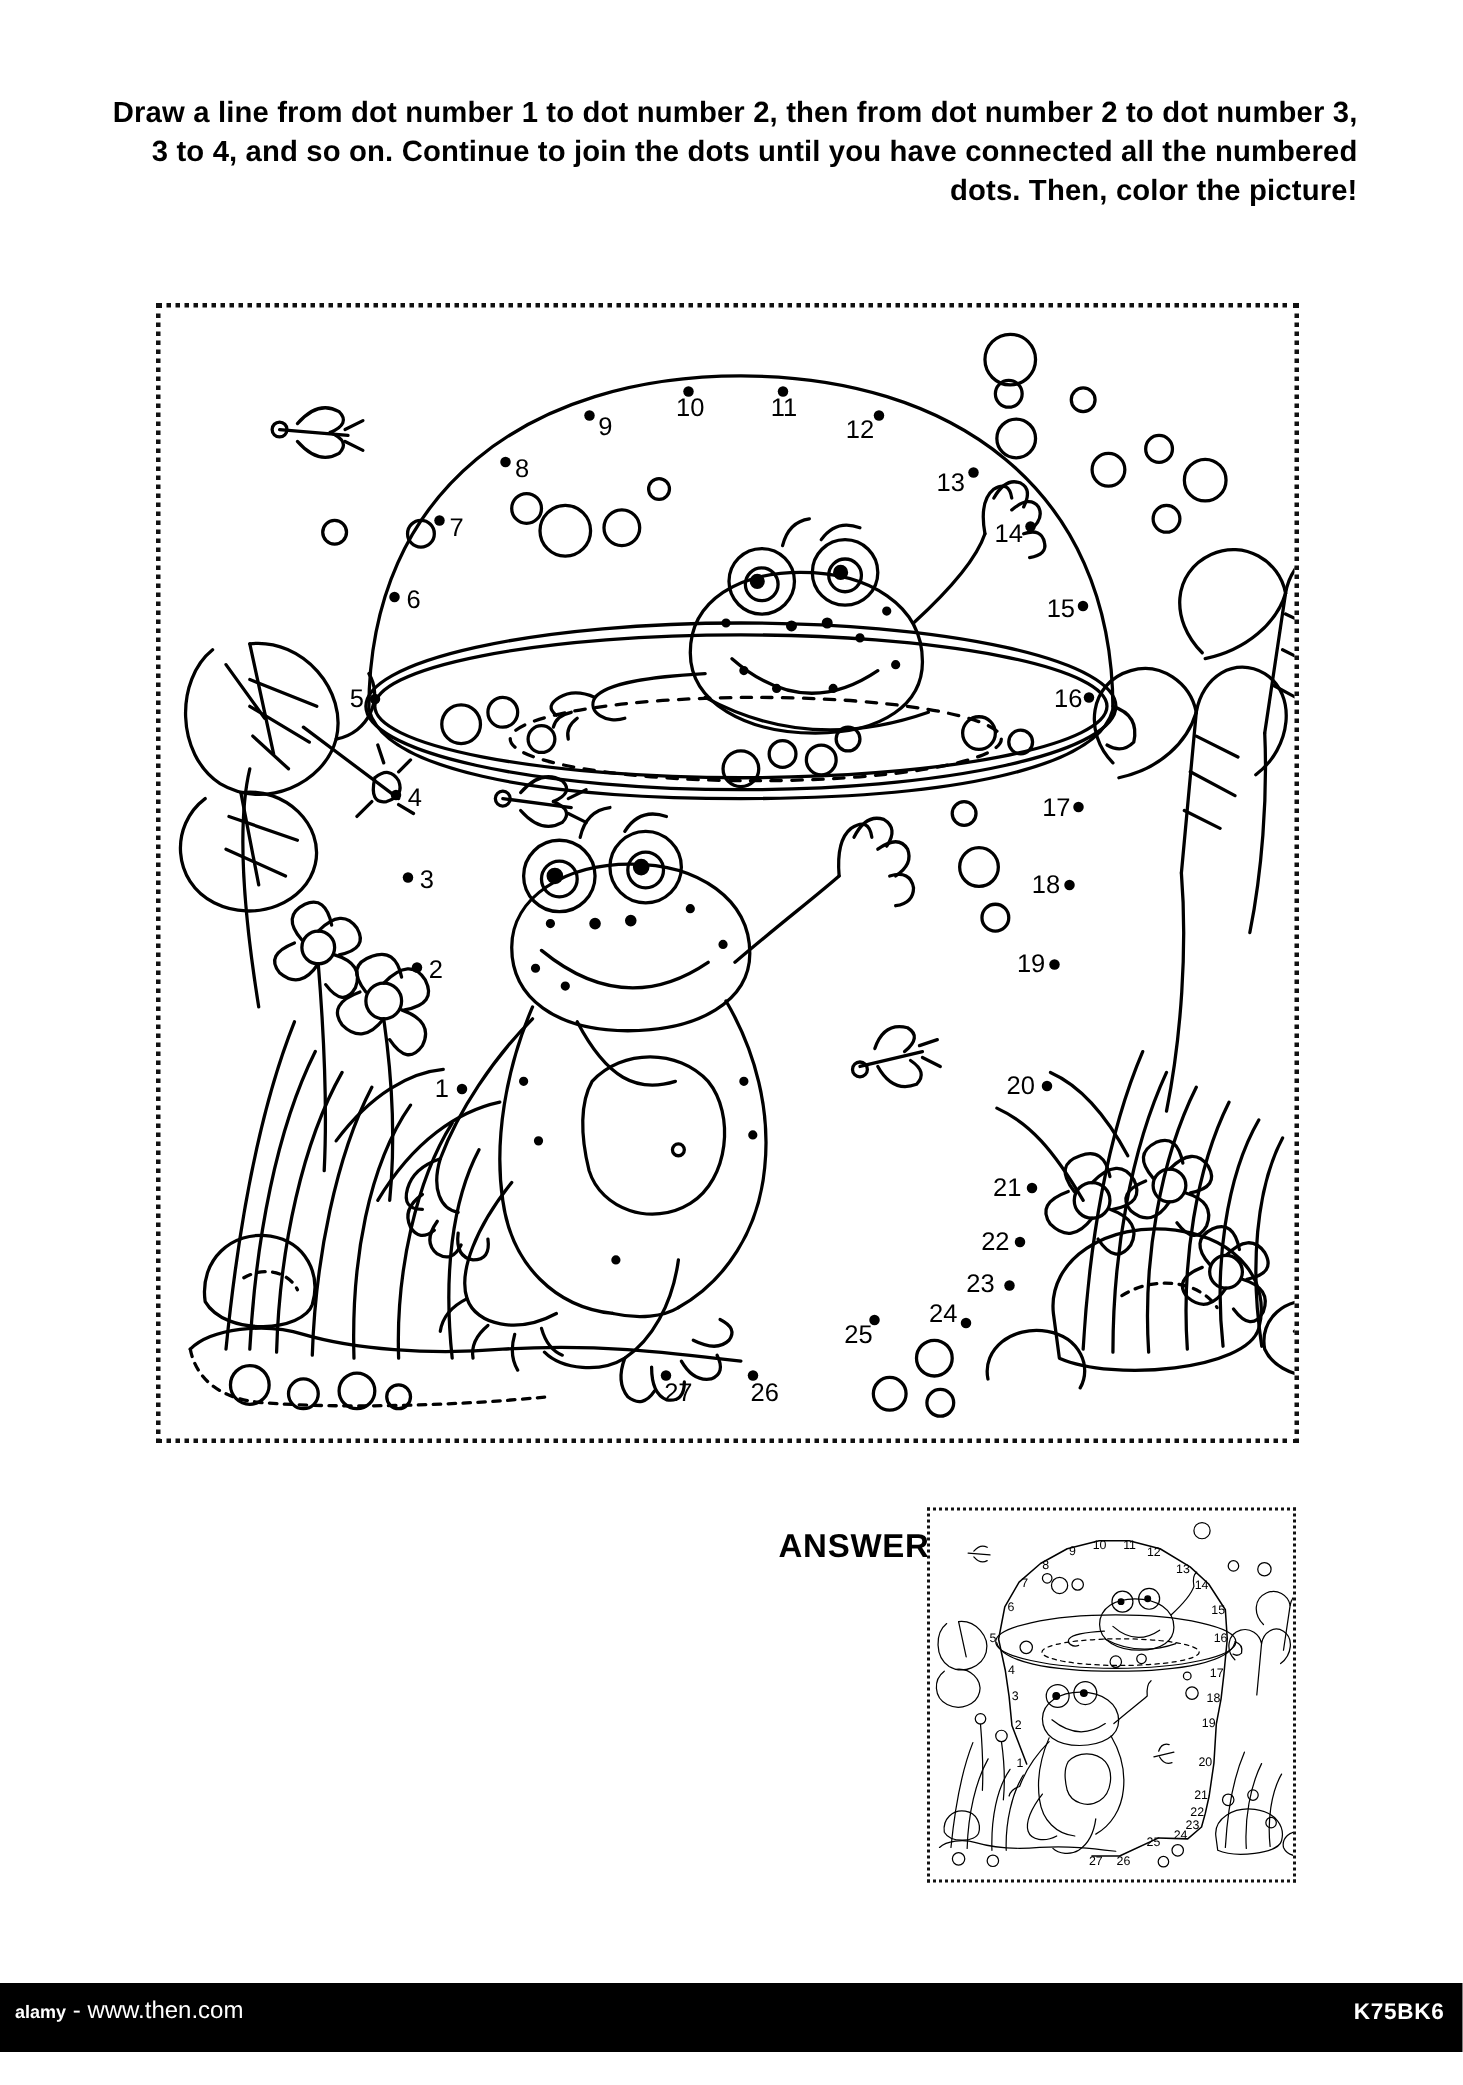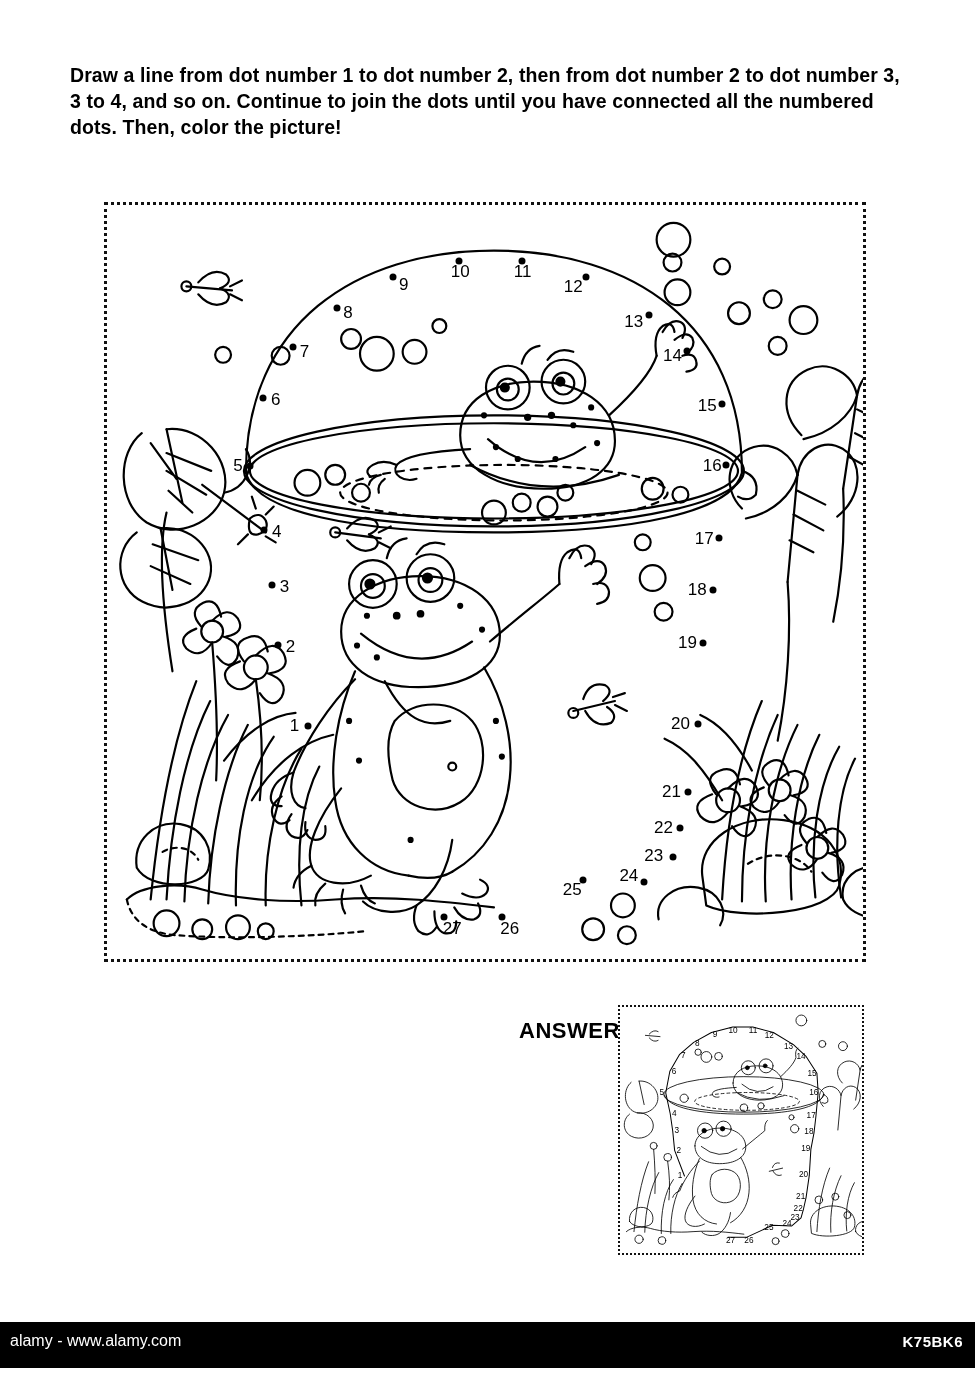--- a/index.html
+++ b/index.html
@@ -15,21 +15,21 @@
     position: relative;
     overflow: hidden;
   }
 
   
   .instructions {
     position: absolute;
     left: 70px;
     top: 62px;
     width: 835px;
-    text-align: left;
+    text-align: right;
     font-size: 19.5px;
     line-height: 26px;
     font-weight: bold;
     letter-spacing: 0.1px;
   }
 
   
   .puzzle-frame {
     position: absolute;
     left: 104px;
@@ -102,22 +102,22 @@
   }
   .footer-left {
     position: absolute;
     left: 10px;
     top: 1332px;
     color: #ffffff;
     font-size: 16px;
     font-family: "Liberation Sans", sans-serif;
   }
   .footer-alamy {
-    font-weight: normal;
-    font-size: 16px;
+    font-weight: bold;
+    font-size: 12px;
   }
   .footer-right {
     position: absolute;
     right: 12px;
     top: 1333px;
     color: #ffffff;
     font-size: 15px;
     letter-spacing: 0.5px;
     font-weight: bold;
   }
@@ -567,15 +567,15 @@
         <text x="406" y="736" text-anchor="middle" font-size="26" font-family="&quot;Liberation Sans&quot;, sans-serif" fill="#000">26</text>
         <text x="348" y="736" text-anchor="middle" font-size="26" font-family="&quot;Liberation Sans&quot;, sans-serif" fill="#000">27</text>
       </g>
   </svg>
 </div>
 
 <div class="footer-bar"></div>
 <div class="footer-left">
   <span class="footer-alamy">alamy</span>
   <span>-</span>
-  <span>www.alamy.com</span>
+  <span>www.then.com</span>
 </div>
 <div class="footer-right">K75BK6</div>
 
 </body></html>

